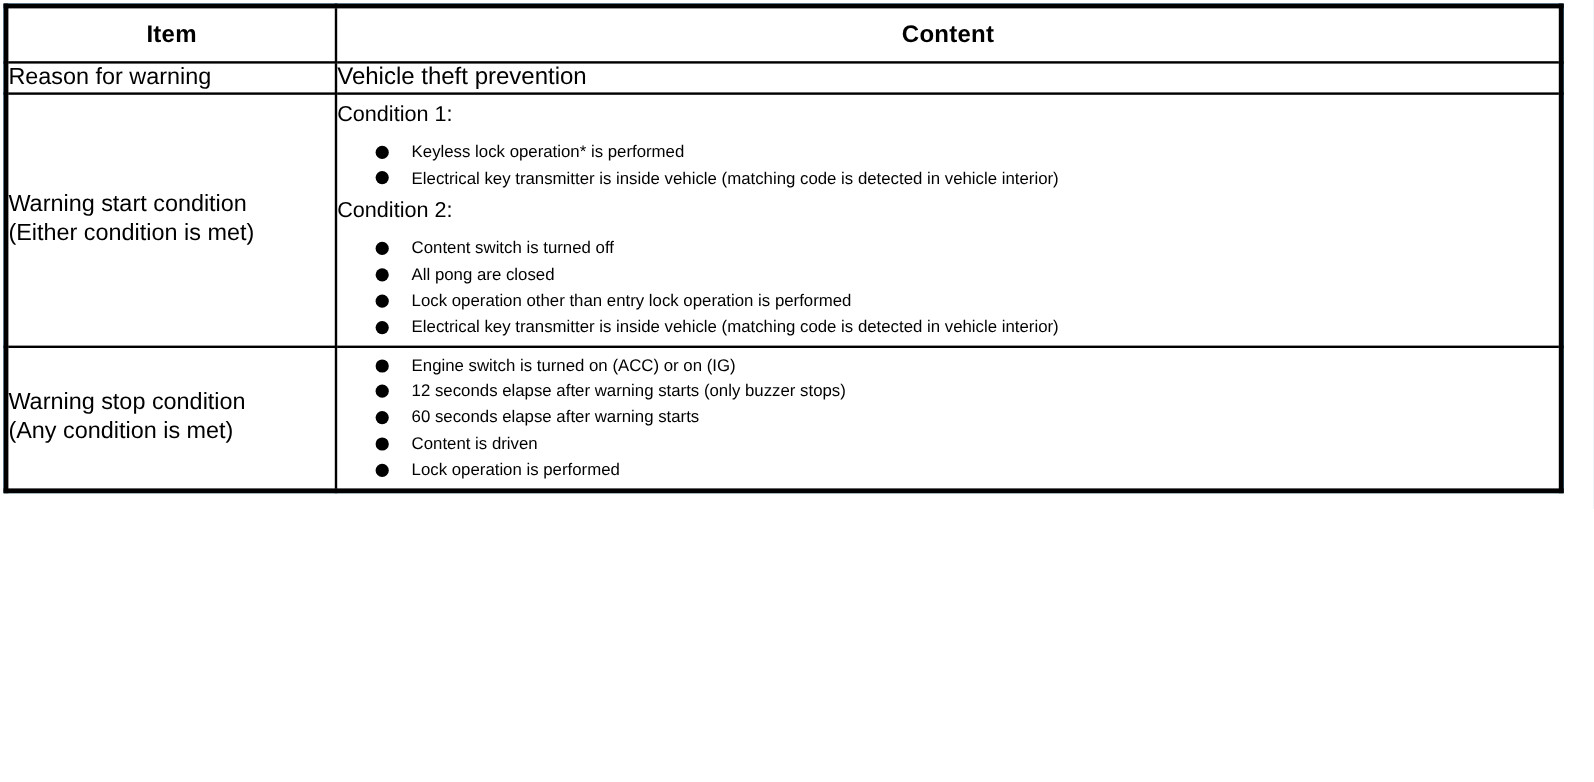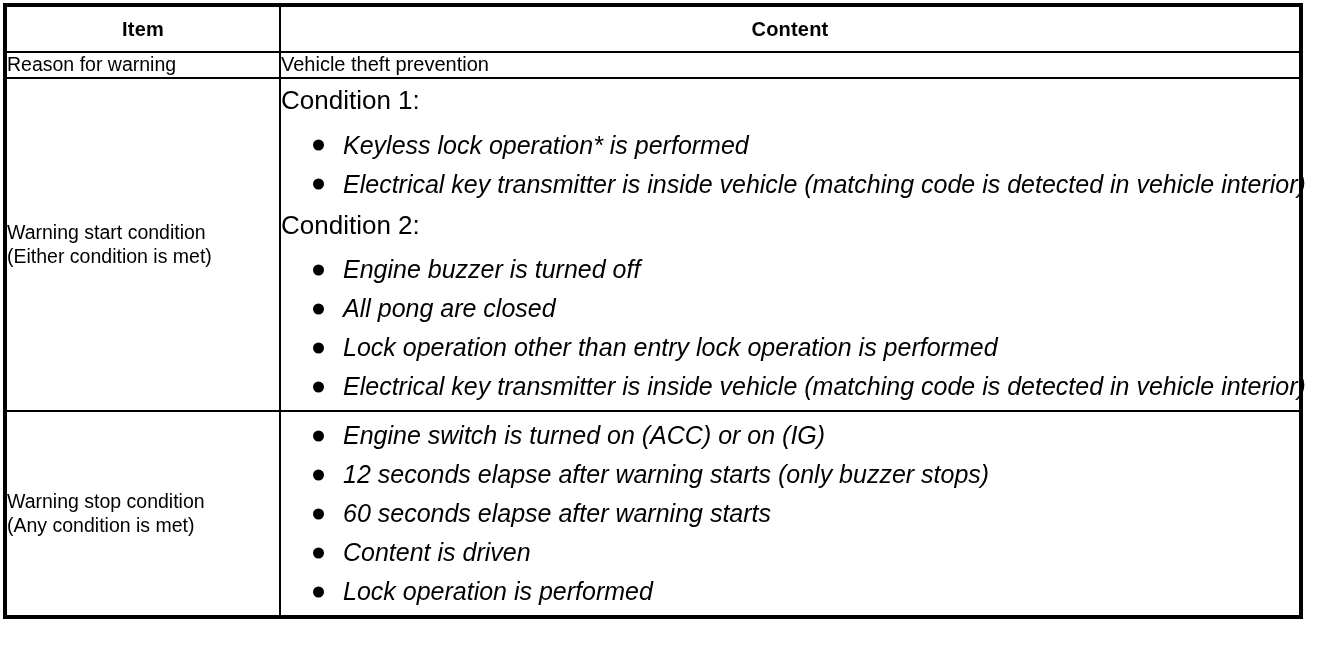--- a/index.html
+++ b/index.html
@@ -70,38 +70,37 @@
     line-height: 1.22;
     text-align: left;
   }
 
   .simple-line {
     font-size: 20px;
     padding: 4px 4px 4px 7px;
   }
 
   .cond-label {
-    font-size: 26px;
+    font-size: 18px;
     margin: 6px 0 0 0;
   }
 
   ul.bullets {
     list-style: none;
     margin: 9px 0 4px 0;
     padding: 0 0 0 32px;
   }
   ul.bullets.tight { margin: 4px 0 4px 0; }
 
   ul.bullets li {
     position: relative;
-    font-size: 25px;
+    font-size: 14px;
     line-height: 1.56;
     padding-left: 30px;
     white-space: nowrap;
-    font-style: italic;
   }
 
   ul.bullets li .bullet-dot {
     position: absolute;
     left: 0;
     top: 50%;
     transform: translateY(-50%);
     width: 11px;
     height: 11px;
     border-radius: 50%;
@@ -148,21 +147,21 @@
             </li>
             <li>
               <span class="bullet-dot"></span>
               <span>Electrical key transmitter is inside vehicle (matching code is detected in vehicle interior)</span>
             </li>
           </ul>
           <div class="cond-label">Condition 2:</div>
           <ul class="bullets">
             <li>
               <span class="bullet-dot"></span>
-              <span>Engine buzzer is turned off</span>
+              <span>Content switch is turned off</span>
             </li>
             <li>
               <span class="bullet-dot"></span>
               <span>All pong are closed</span>
             </li>
             <li>
               <span class="bullet-dot"></span>
               <span>Lock operation other than entry lock operation is performed</span>
             </li>
             <li>

